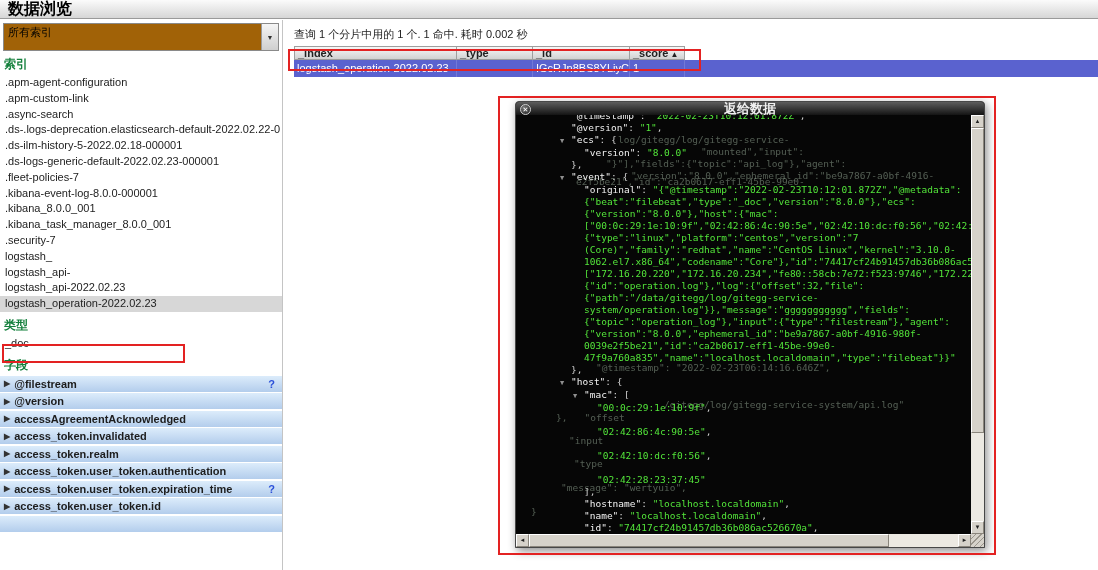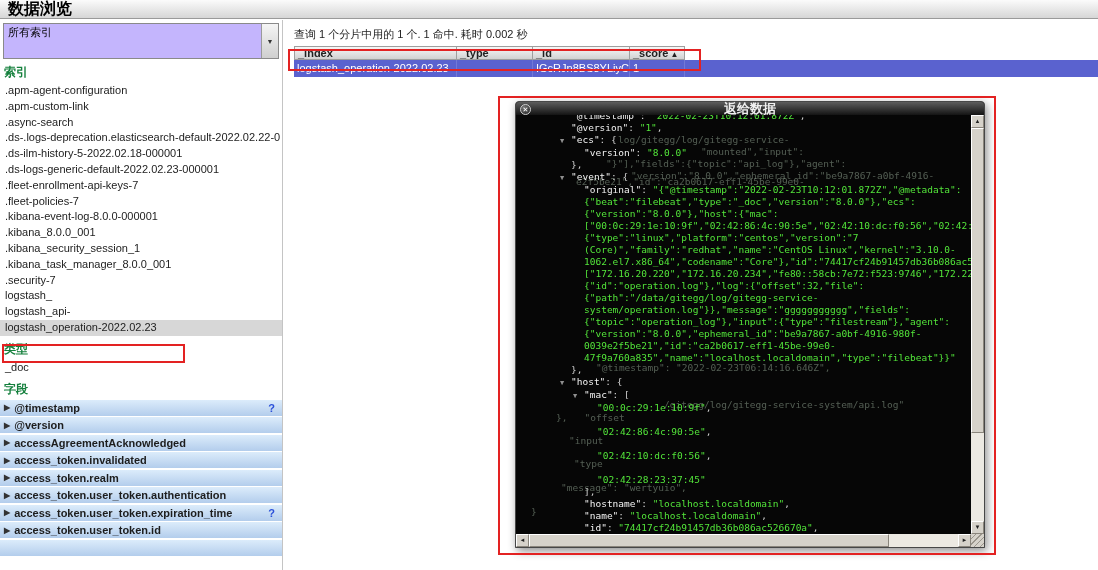--- a/index.html
+++ b/index.html
@@ -7,21 +7,21 @@
   .page { position:relative; width:1098px; height:570px; background:#fff; overflow:hidden; }
 
   
   .topbar { position:absolute; top:0; left:0; right:0; height:19px;
     background:linear-gradient(#fbfbfb,#d6d6d6); border-bottom:1px solid #9a9a9a;
     font-weight:bold; font-size:16px; line-height:18px; padding-left:8px; color:#000; }
 
   
   .sidebar { position:absolute; top:20px; left:0; width:283px; bottom:0; background:#fff;
     border-right:1px solid #c4c4c4; overflow:hidden; }
-  .select { margin:3px; height:36px; border:1px solid #8a8a8a; background:#c4b5fd;
+  .select { margin:3px; height:28px; border:1px solid #8a8a8a; background:#a16207;
     display:flex; align-items:stretch; font-size:11px; }
   .select .val { flex:1; padding-left:4px; line-height:16px; color:#000; }
   .select .btn { width:17px; background:linear-gradient(#f5f5f5,#cfcfcf);
     border-left:1px solid #9a9a9a; font-size:7px; display:flex; align-items:center;
     justify-content:center; color:#333; }
   .sect { font-weight:bold; font-size:12px; margin:5px 0 2px 4px; color:#15803d; }
   .idxlist, .typelist { list-style:none; font-size:11px; color:#222; }
   .idxlist li, .typelist li { height:15.8px; line-height:15.8px; padding-left:5px;
     white-space:nowrap; overflow:hidden; }
   .idxlist li.sel { background:var(--selidx,#d7d7d7); }
@@ -101,40 +101,39 @@
       <span class="btn">▼</span>
     </div>
     <div class="sect">索引</div>
     <ul class="idxlist" id="index-list">
         <li>.apm-agent-configuration</li>
         <li>.apm-custom-link</li>
         <li>.async-search</li>
         <li>.ds-.logs-deprecation.elasticsearch-default-2022.02.22-0</li>
         <li>.ds-ilm-history-5-2022.02.18-000001</li>
         <li>.ds-logs-generic-default-2022.02.23-000001</li>
-        <li>.fleet-enrollment-api-keys-7</li>
         <li>.fleet-policies-7</li>
         <li>.kibana-event-log-8.0.0-000001</li>
         <li>.kibana_8.0.0_001</li>
-        <li>.kibana_security_session_1</li>
         <li>.kibana_task_manager_8.0.0_001</li>
         <li>.security-7</li>
         <li>logstash_</li>
         <li>logstash_api-</li>
+        <li>logstash_api-2022.02.23</li>
         <li class="sel">logstash_operation-2022.02.23</li>
       </ul>
     <div class="sect">类型</div>
     <ul class="typelist" id="type-list">
         <li>_doc</li>
       </ul>
     <div class="sect">字段</div>
     <div id="field-list">
         <div class="fieldrow">
           <span class="tri">▶</span>
-          <span>@timestamp</span>
+          <span>@filestream</span>
           <span class="help">?</span>
         </div>
         <div class="fieldrow">
           <span class="tri">▶</span>
           <span>@version</span>
         </div>
         <div class="fieldrow">
           <span class="tri">▶</span>
           <span>accessAgreementAcknowledged</span>
         </div>

